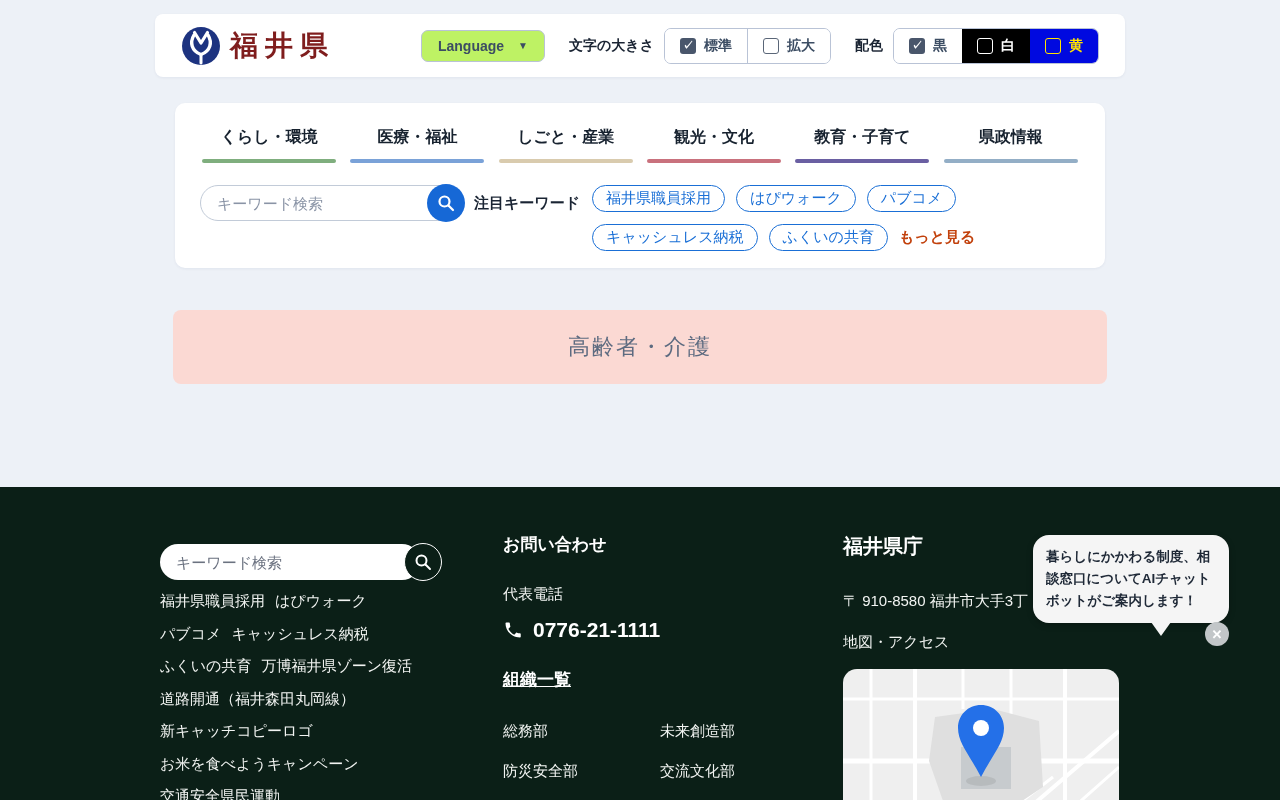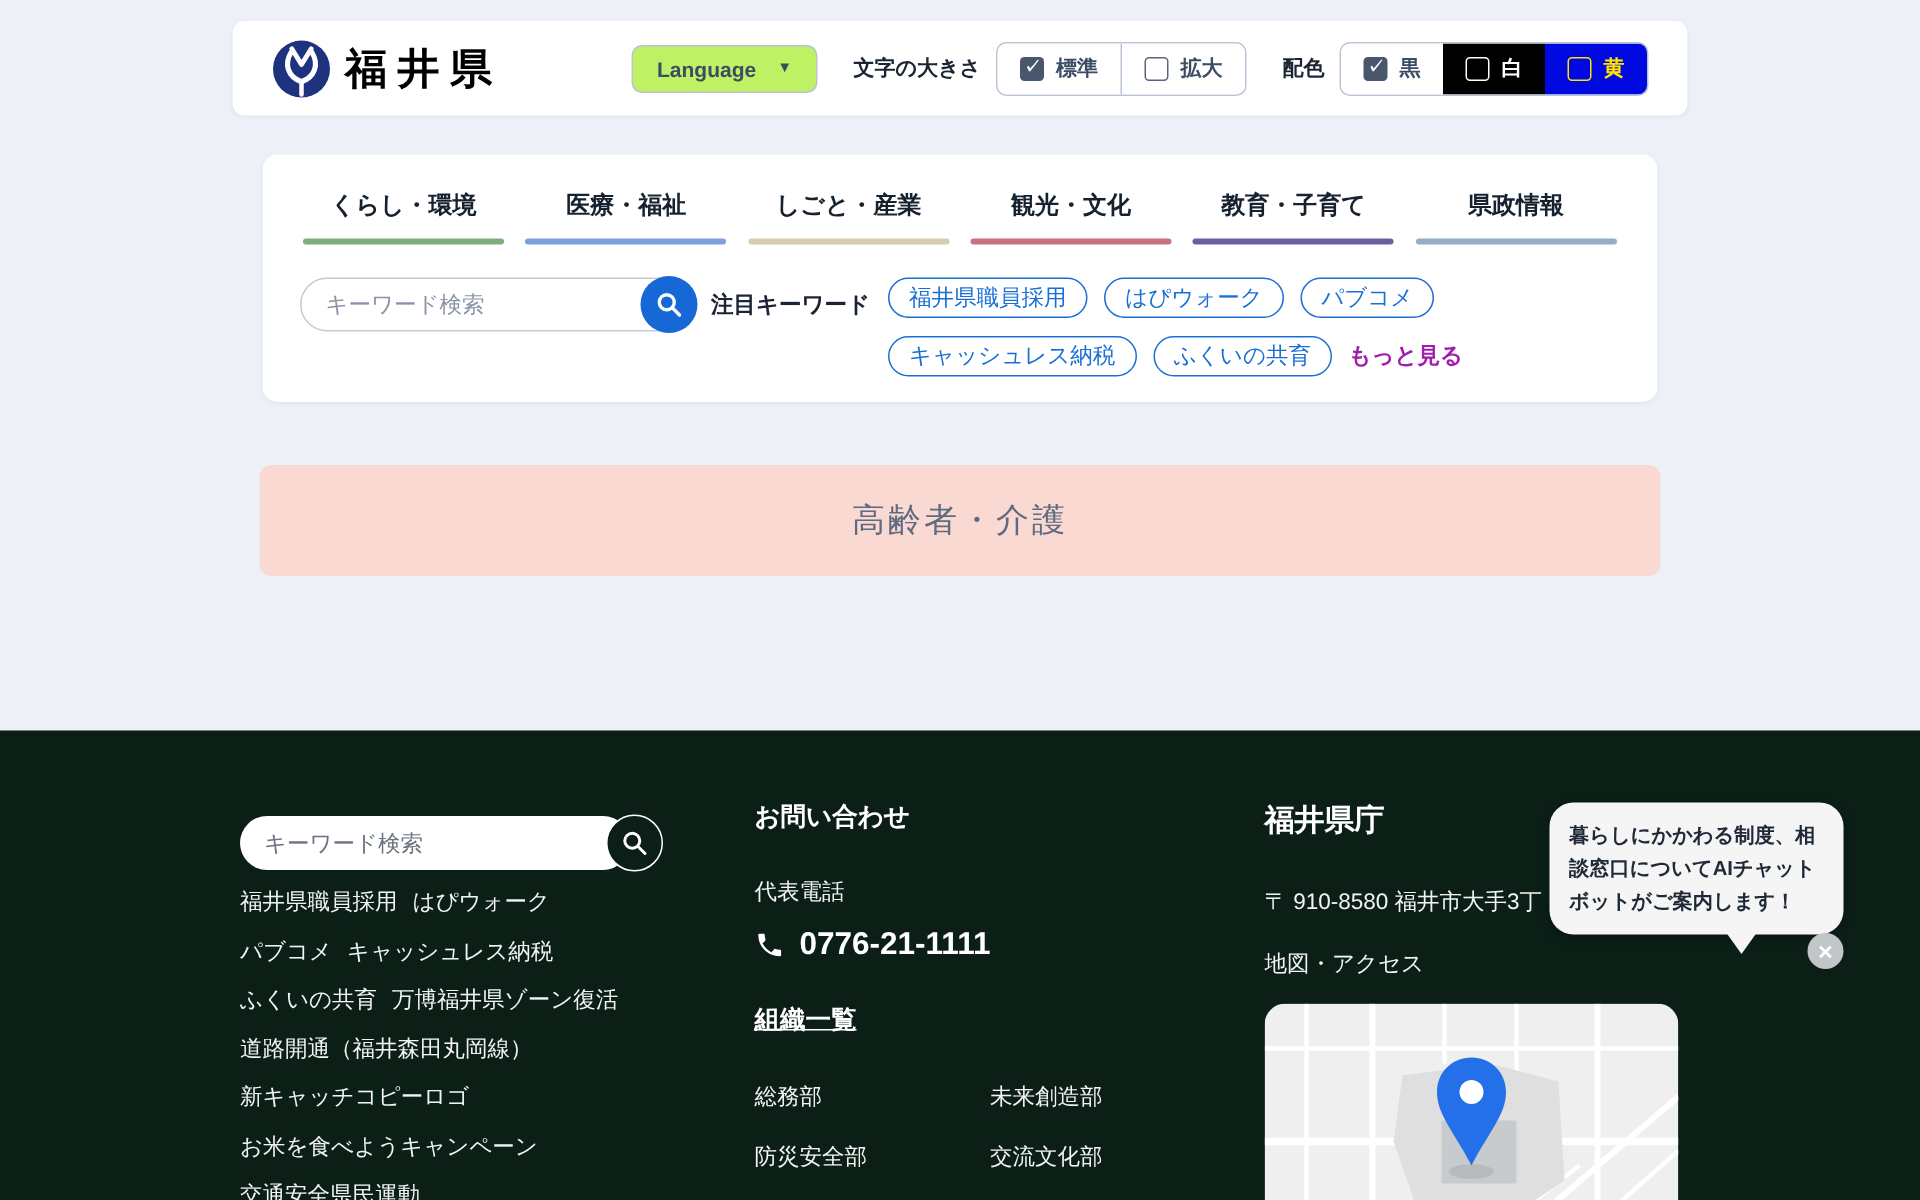--- a/index.html
+++ b/index.html
@@ -3,21 +3,21 @@
 <meta charset="utf-8">
 <style>
   * { margin:0; padding:0; box-sizing:border-box; }
   html,body { width:1280px; height:800px; overflow:hidden; }
   body { font-family:"Liberation Sans","DejaVu Sans",sans-serif; background:#edf1f7; position:relative; }
   .card { background:#fff; border-radius:10px; position:absolute; box-shadow:0 1px 3px rgba(20,40,80,.06); }
 
   
   #site-header { left:155px; top:14px; width:970px; height:63px; display:flex; align-items:center; padding:0 26px; border-radius:8px; }
   .logo { display:flex; align-items:center; gap:9px; cursor:pointer; }
-  .logo-text { font-size:28px; font-weight:700; color:#000000; letter-spacing:7px; }
+  .logo-text { font-size:28px; font-weight:700; color:#7f1d1d; letter-spacing:7px; }
   .header-controls { margin-left:auto; display:flex; align-items:center; }
   .lang-btn { display:inline-flex; align-items:center; gap:14px; border:1px solid #b9c3d6; border-radius:7px; background:#bef264; padding:7px 16px; font-size:14px; font-weight:700; color:#3c4d63; cursor:pointer; }
   .lang-btn .caret { font-size:10px; }
   .ctl-label { font-size:14px; font-weight:700; color:#1a2433; margin:0 10px 0 24px; }
   .seg-group { display:inline-flex; border:1px solid #b9c3d6; border-radius:7px; overflow:hidden; background:#fff; }
   .seg { display:inline-flex; align-items:center; gap:8px; padding:8px 15px; background:#fff; border:none; font-size:14px; font-weight:700; color:#3c4d63; cursor:pointer; }
   .seg + .seg { border-left:1px solid #b9c3d6; }
   .cb { width:16px; height:16px; border-radius:3px; display:inline-flex; align-items:center; justify-content:center; font-size:11px; line-height:1; }
   .cb.checked { background:#49566b; color:#fff; }
   .cb.unchecked { border:1.5px solid #5a6678; color:transparent; }
@@ -36,21 +36,21 @@
   .tab-label { font-size:16px; font-weight:700; color:#17222f; }
   .tab-underline { display:block; height:4px; width:134px; margin:11px auto 0; border-radius:2px; }
   .search-row { display:flex; padding:22px 0 0 25px; align-items:flex-start; }
   .search-box { position:relative; width:264px; height:36px; flex:none; }
   .search-box input { width:100%; height:36px; border:1px solid #c2cbd8; border-radius:18px; padding:0 48px 0 16px; font-size:15px; color:#333; outline:none; font-family:inherit; }
   .search-box input::placeholder { color:#8a94a6; }
   .search-btn { position:absolute; right:-1px; top:-1px; width:38px; height:38px; border-radius:50%; border:none; background:#1668d6; display:flex; align-items:center; justify-content:center; cursor:pointer; }
   .featured-label { font-size:15px; font-weight:700; color:#1a2433; margin:9px 12px 0 10px; white-space:nowrap; }
   .keywords { display:flex; flex-wrap:wrap; column-gap:11px; row-gap:12px; width:400px; align-items:center; }
   .pill { border:1.5px solid #1a6fd6; color:#1a6fd6; background:#fff; border-radius:14px; padding:3px 13px; font-size:15px; white-space:nowrap; cursor:pointer; }
-  .more-link { color:#a21caf; font-size:15px; font-weight:700; cursor:pointer; white-space:nowrap;text-align:right; }
+  .more-link { color:#c2410c; font-size:15px; font-weight:700; cursor:pointer; white-space:nowrap;text-align:right; }
 
   
   .banner { position:absolute; left:173px; top:310px; width:934px; height:74px; border-radius:8px; display:flex; align-items:center; justify-content:center; cursor:pointer; }
   .banner h2 { font-size:22px; font-weight:400; color:#5d6b80; letter-spacing:2px; }
 
   
   footer { position:absolute; left:0; top:487px; width:1280px; height:313px; background:#0b1f17; color:#f2f4f2; }
   .f-left { position:absolute; left:160px; top:57px; width:320px; }
   .f-search { position:relative; width:260px; height:36px; }
   .f-search input { width:100%; height:36px; border:none; border-radius:18px; padding:0 40px 0 16px; font-size:15px; color:#333; outline:none; font-family:inherit; background:#fff; }

